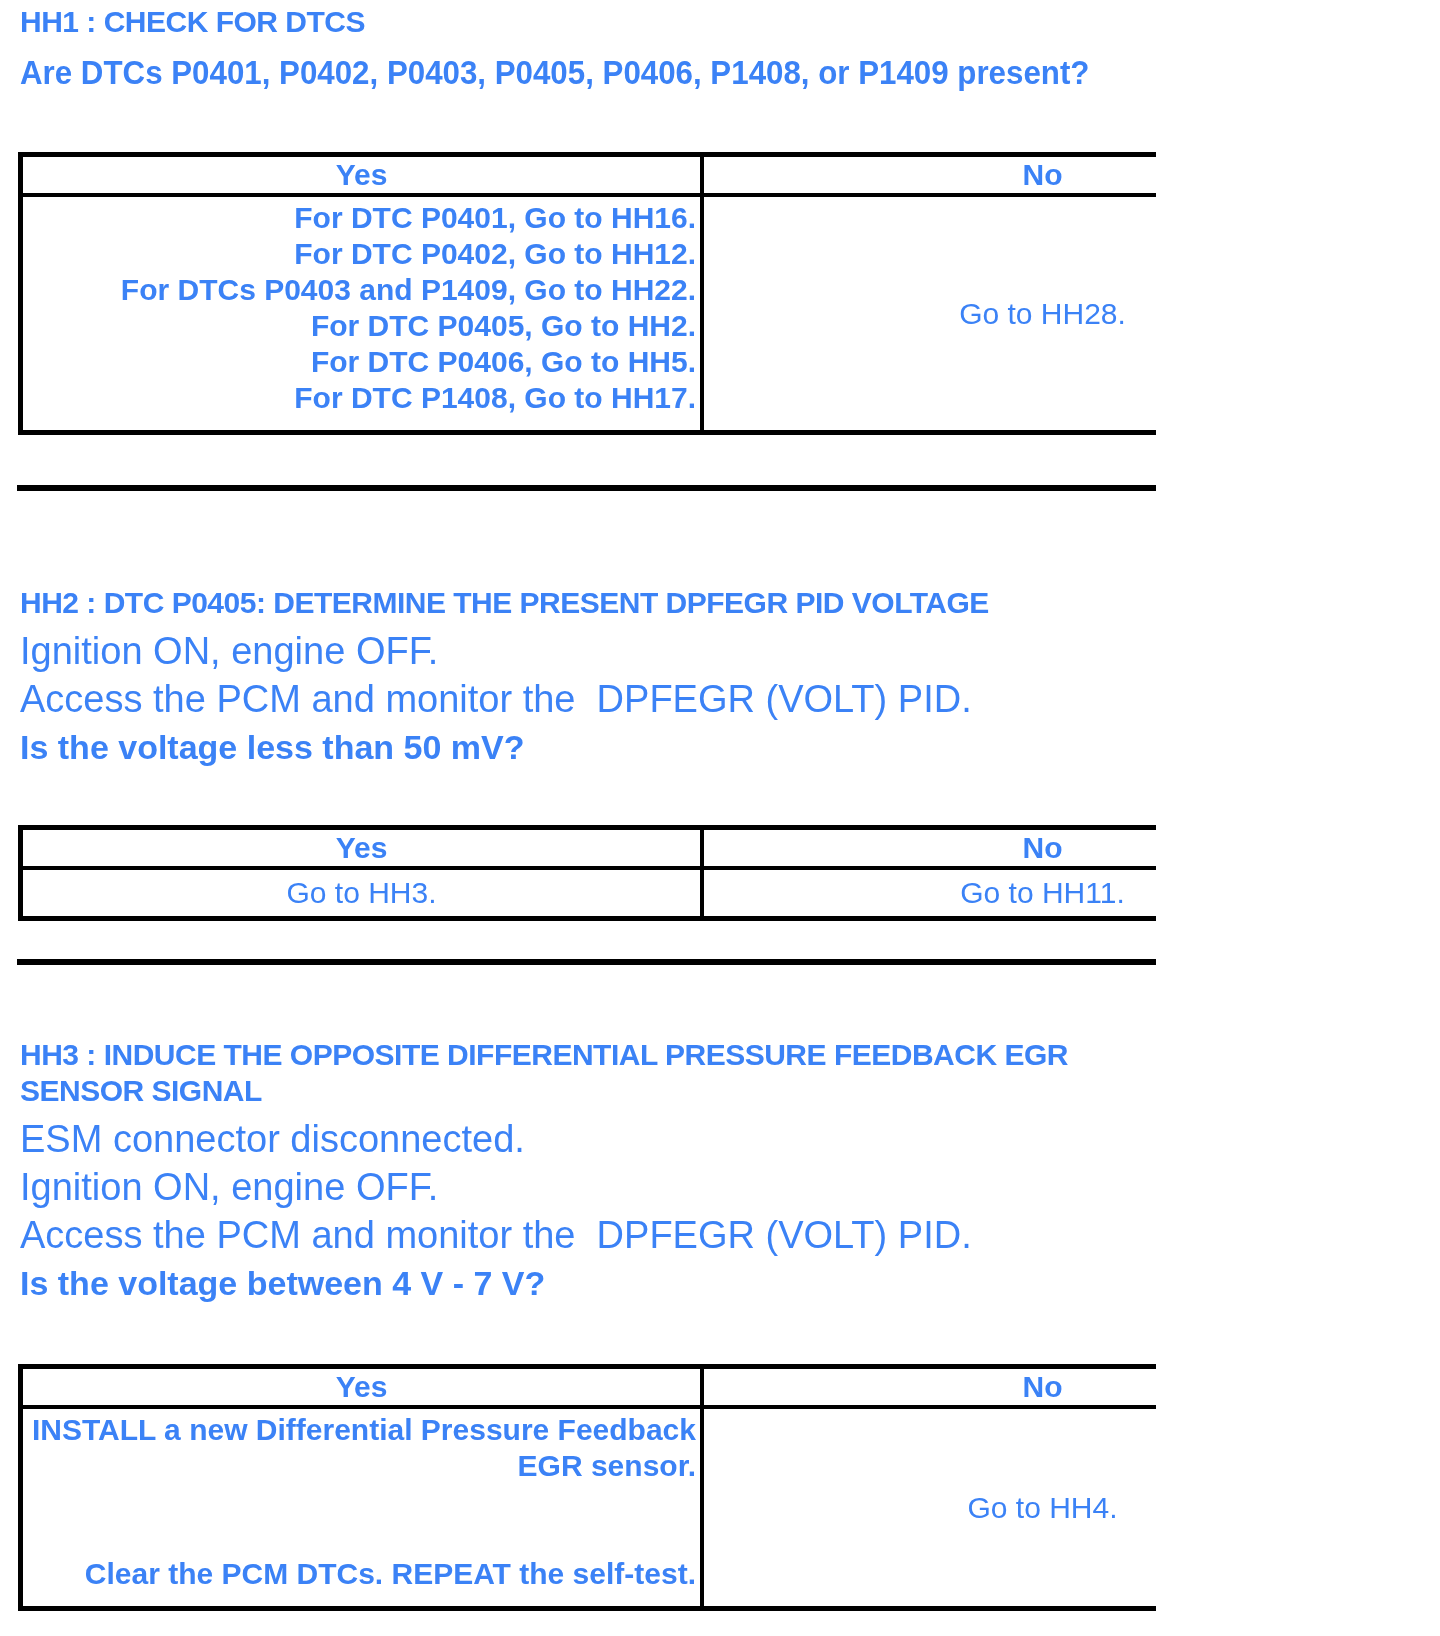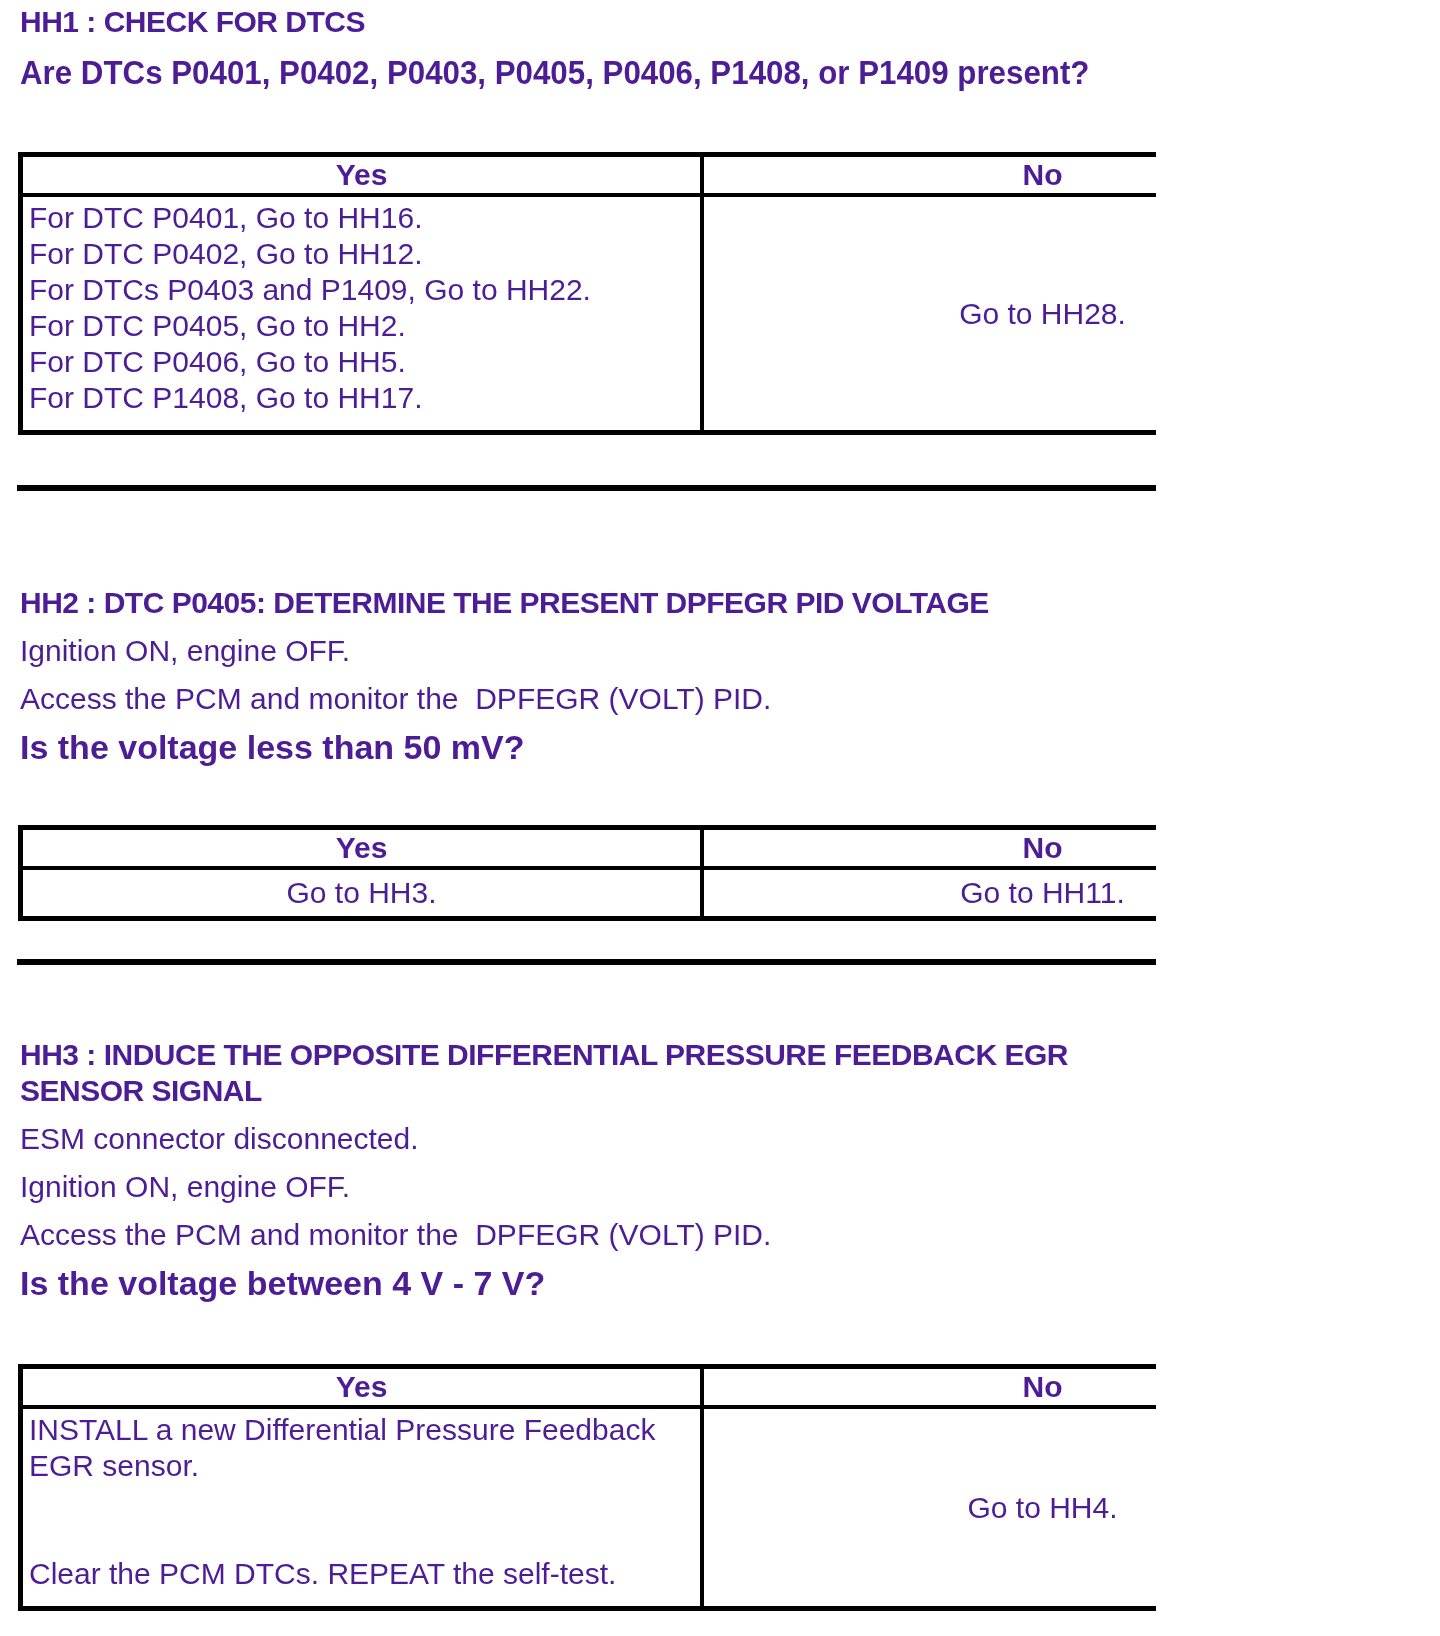--- a/index.html
+++ b/index.html
@@ -5,21 +5,21 @@
   html, body {
     margin: 0;
     padding: 0;
     background: #ffffff;
   }
   .page {
     position: relative;
     width: 1156px;
     height: 1636px;
     background: #ffffff;
-    color: #4c1d95;
+    color: #3b82f6;
     font-family: "Liberation Sans", "DejaVu Sans", sans-serif;
     overflow: hidden;
   }
   .section-heading {
     margin: 0 0 0 20px;
     font-size: 30px;
     font-weight: bold;
     line-height: 36px;
     letter-spacing: -0.5px;
     white-space: pre-wrap;
@@ -35,21 +35,21 @@
     margin: 10px 0 0 20px;
     font-size: 34px;
     line-height: 44px;
     display: block;
     transform: scaleX(0.92);
     transform-origin: left center;
     white-space: nowrap;
   }
   .step {
     margin: 12px 0 0 20px;
-    font-size: 30px;
+    font-size: 38px;
     font-weight: normal;
     line-height: 36px;
     white-space: pre-wrap;
   }
   .step:first-of-type { margin-top: 12px; }
   table.decision-table {
     border-collapse: collapse;
     table-layout: fixed;
     width: 1368px;
     margin-left: 18px;
@@ -65,24 +65,25 @@
   }
   table.decision-table th {
     width: 50%;
     height: 34px;
     font-weight: bold;
     text-align: center;
     vertical-align: middle;
     padding: 0;
   }
   td.cell-left {
-    text-align: left;
+    text-align: right;
     vertical-align: top;
     padding: 3px 4px 3px 6px;
     white-space: pre-line;
+    font-weight: bold;
   }
   td.cell-center {
     text-align: center;
     vertical-align: middle;
     padding: 3px 4px;
     white-space: pre-line;
   }
   .divider {
     width: 1412px;
     height: 6px;

